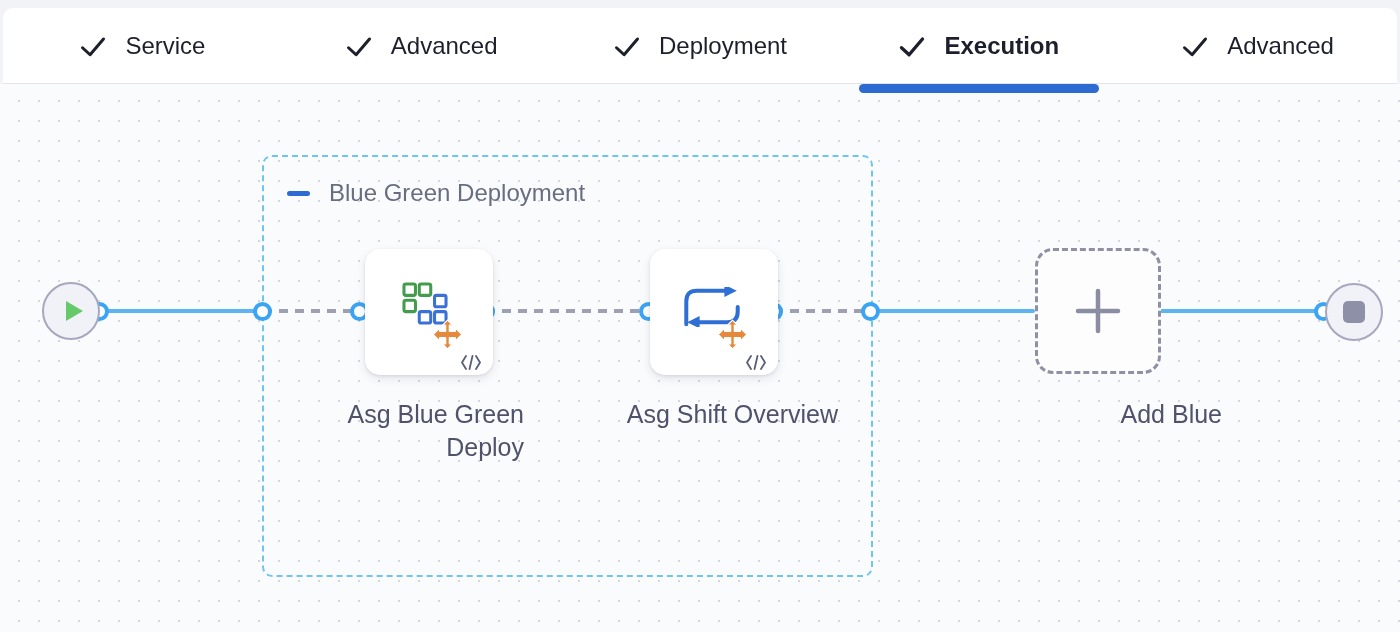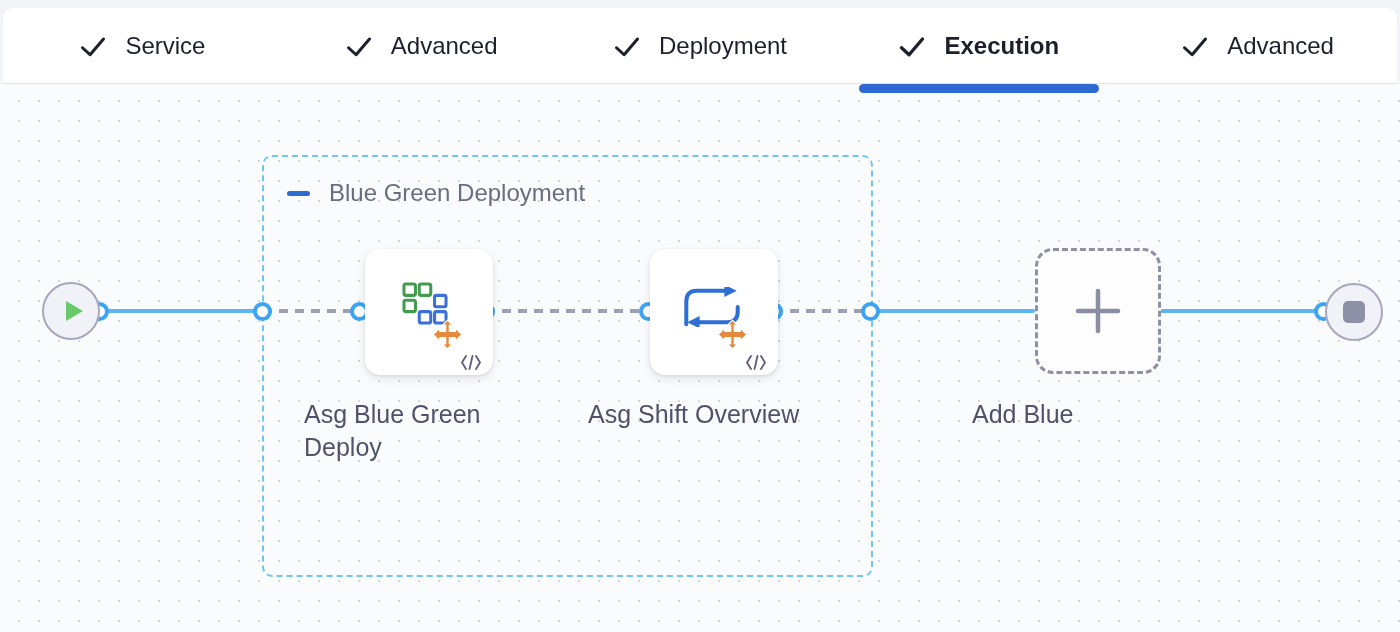--- a/index.html
+++ b/index.html
@@ -66,21 +66,21 @@
   .move-icon { position:absolute; left:67px; top:70px; width:31px; height:31px; }
   .code-icon { position:absolute; right:12px; bottom:4px; width:20px; height:17px; }
 
   
   .add-step { position:absolute; left:1035px; top:164px; width:126px; height:126px;
     background:#fdfdfe; border:3px dashed #8e90a5; border-radius:18px;
     display:flex; align-items:center; justify-content:center; cursor:pointer; z-index:2; }
   .plus { width:46px; height:46px; }
 
   
-  .node-label { position:absolute; top:314px; width:250px; text-align:left;
+  .node-label { position:absolute; top:314px; width:250px; text-align:right;
     font-size:25px; line-height:33px; color:#4f526a; z-index:1; }
   .label1 { left:304px; width:220px; }
   .label2 { left:588px; }
   .label3 { left:972px; }
 </style>
 </head>
 <body>
 
 <div class="stage">
 

